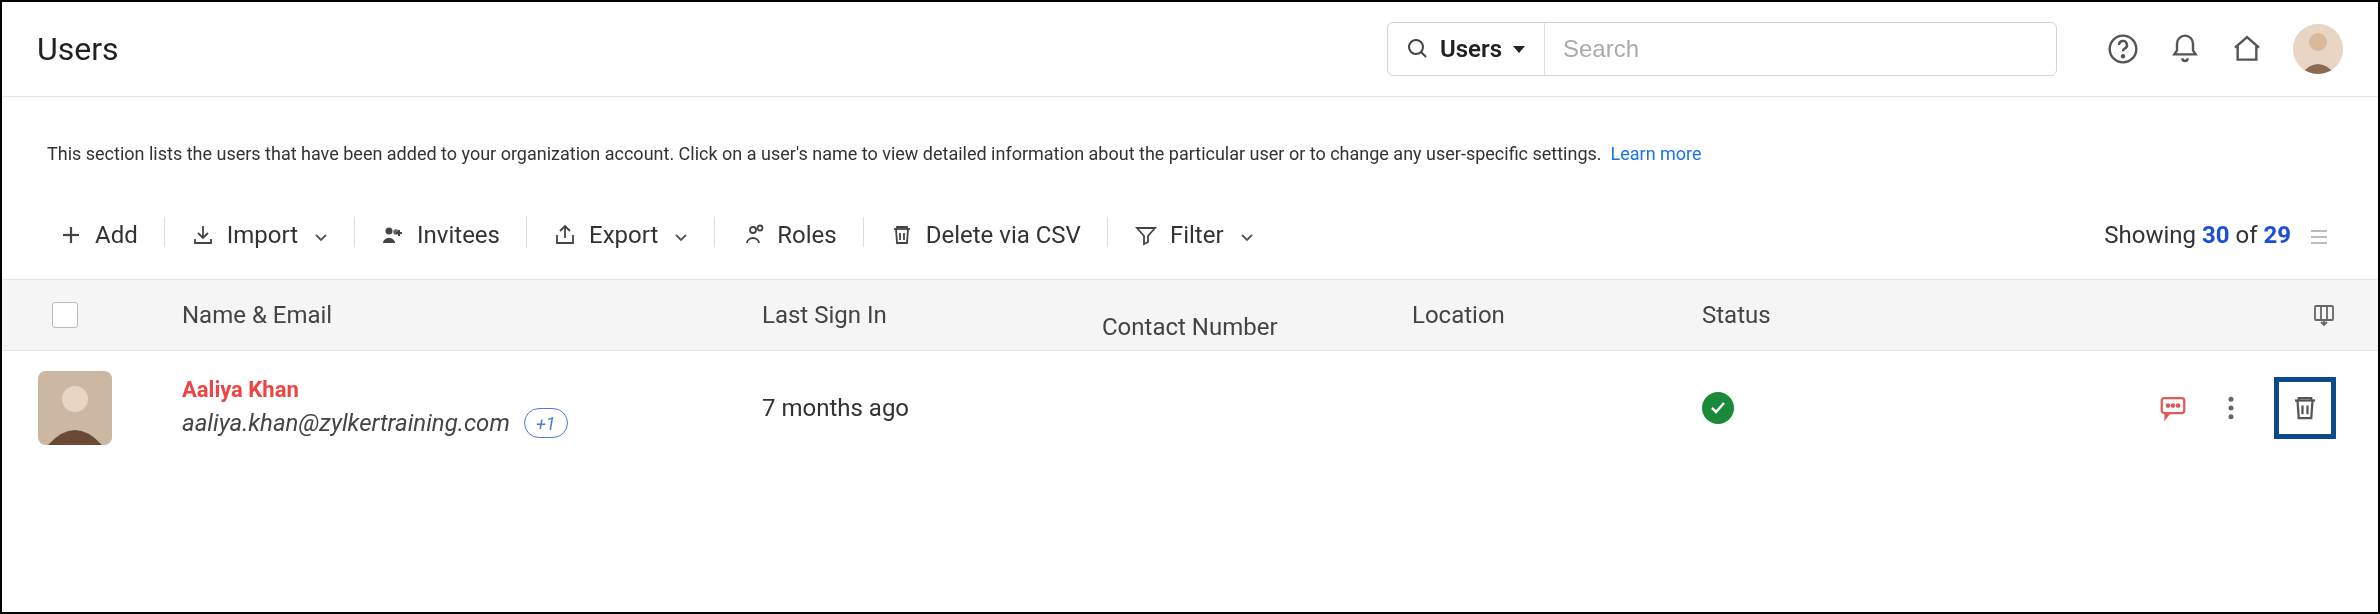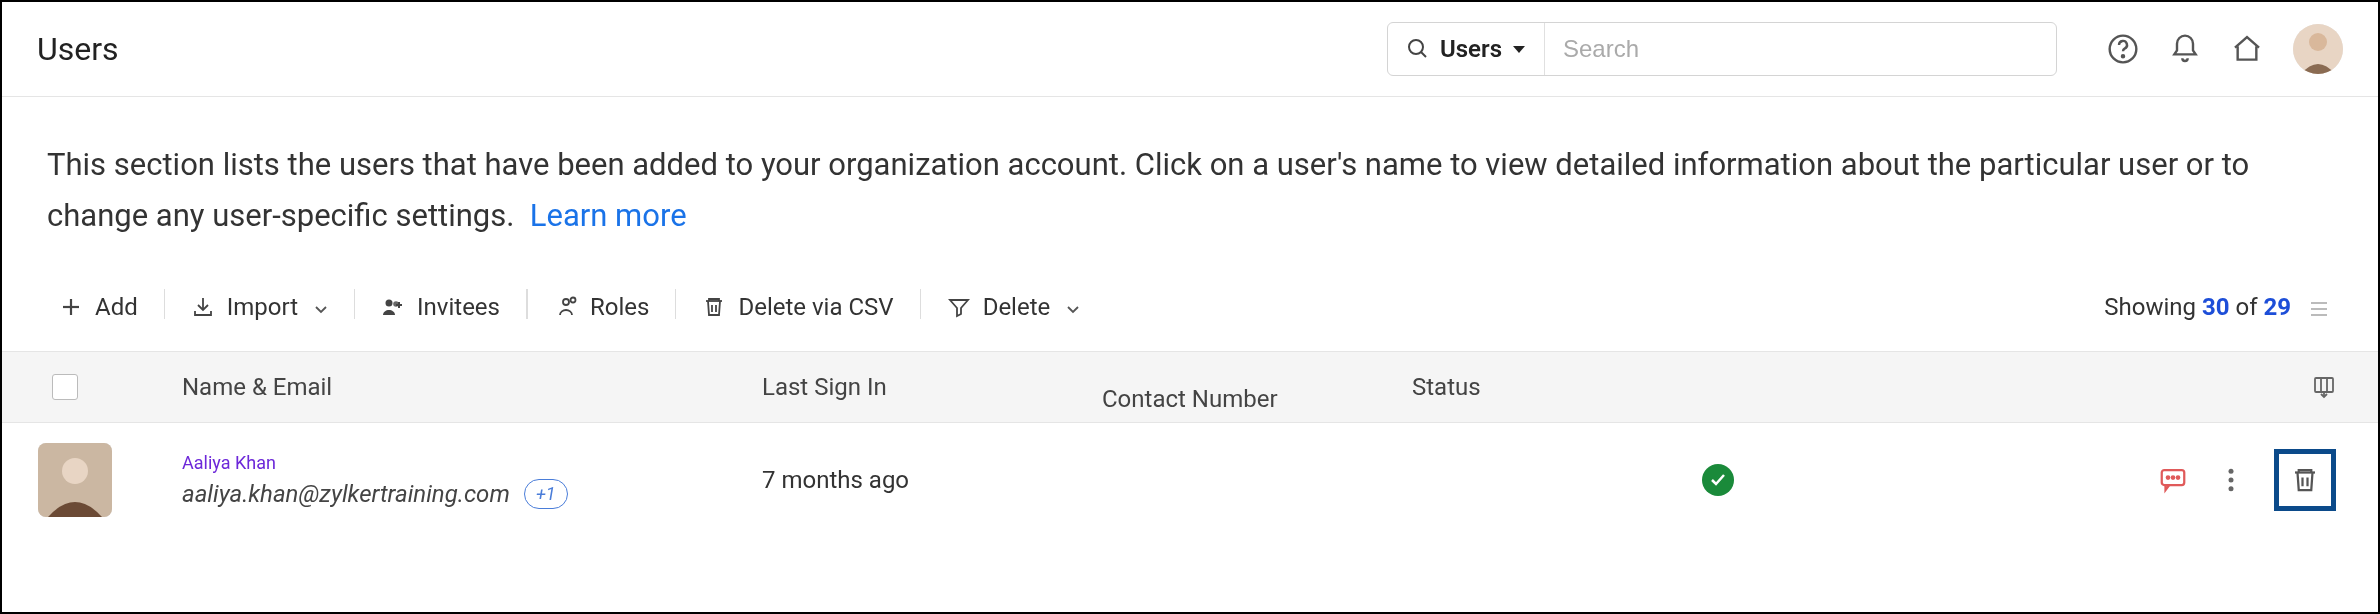--- a/index.html
+++ b/index.html
@@ -67,21 +67,21 @@
     border-radius: 50%;
     background: #e8e8e8;
     overflow: hidden;
     display: flex; align-items: flex-end; justify-content: center;
   }
   .avatar svg { width: 50px; height: 50px; }
 
   
   .description {
     padding: 42px 45px 10px 45px;
-    font-size: 31px;
+    font-size: 18px;
     line-height: 1.65;
     color: #333;
   }
   .learn-more { color: #1a73e8; cursor: pointer; }
 
   
   .toolbar {
     display: flex;
     padding: 38px 45px 26px 45px;
     gap: 0;
@@ -157,21 +157,21 @@
   .row-avatar {
     width: 74px; height: 74px;
     border-radius: 8px;
     background: #ddd;
     overflow: hidden;
     display:flex; align-items:flex-end; justify-content:center;
     margin-left: 18px;
   }
   .row-avatar svg { width:74px; height:74px; }
   .name-block { width: 580px; }
-  .uname { font-size: 18px; font-weight: 400; color: #6d28d9; margin-bottom: 6px; }
+  .uname { font-size: 22px; font-weight: 700; color: #ef4444; margin-bottom: 6px; }
   .uemail { font-size: 24px; color: #444; display:flex; align-items:center; gap:14px;font-style:italic; }
   .badge-plus {
     display: inline-flex;
     align-items: center;
     justify-content: center;
     min-width: 44px;
     height: 30px;
     border: 1.5px solid #4a7dd9;
     color: #4a7dd9;
     border-radius: 15px;
@@ -292,20 +292,35 @@
           <circle cx="15" cy="9" r="2.8" fill-opacity="0.8"></circle>
           <path d="M2 20c0-3 3-5 6-5s6 2 6 5"></path>
           <line x1="18" y1="7" x2="18" y2="13" stroke="currentColor" stroke-width="2"></line>
           <line x1="15" y1="10" x2="21" y2="10" stroke="currentColor" stroke-width="2"></line>
         </svg>
     </span>
     <span>Invitees</span>
   </div>
   <div class="tb-sep"></div>
 
+  <div class="tb-item">
+    <span class="tb-icon">
+      <svg viewBox="0 0 24 24" fill="none" stroke="currentColor" stroke-width="1.8">
+          <path d="M4 12v8h16v-8"></path>
+          <path d="M12 3v12"></path>
+          <path d="M7 8l5-5 5 5"></path>
+        </svg>
+    </span>
+    <span>Export</span>
+    <span class="chev">
+      <svg width="14" height="10" viewBox="0 0 14 10" stroke="#555" stroke-width="1.8" fill="none">
+          <path d="M2 2 L7 7 L12 2"></path>
+        </svg>
+    </span>
+  </div>
   <div class="tb-sep"></div>
 
   <div class="tb-item">
     <span class="tb-icon">
       <svg viewBox="0 0 24 24" fill="none" stroke="currentColor" stroke-width="1.8">
           <circle cx="12" cy="7" r="3"></circle>
           <path d="M6 20c0-3 3-5 6-5s6 2 6 5"></path>
           <circle cx="19" cy="5" r="2.5"></circle>
         </svg>
     </span>
@@ -326,21 +341,21 @@
     <span>Delete via CSV</span>
   </div>
   <div class="tb-sep"></div>
 
   <div class="tb-item">
     <span class="tb-icon">
       <svg viewBox="0 0 24 24" fill="none" stroke="currentColor" stroke-width="1.8">
           <path d="M3 5h18L14 13v6l-4 2v-8L3 5z"></path>
         </svg>
     </span>
-    <span>Delete</span>
+    <span>Filter</span>
     <span class="chev">
       <svg width="14" height="10" viewBox="0 0 14 10" stroke="#555" stroke-width="1.8" fill="none">
           <path d="M2 2 L7 7 L12 2"></path>
         </svg>
     </span>
   </div>
 
   <div class="showing">
     <span>
       <span>Showing</span>
@@ -358,20 +373,21 @@
   </div>
 </div>
 
 <div class="thead">
   <div class="col-chk">
     <div class="checkbox"></div>
   </div>
   <div class="col-name">Name &amp; Email</div>
   <div class="col-signin">Last Sign In</div>
   <div class="col-contact">Contact Number</div>
+  <div class="col-location">Location</div>
   <div class="col-status">Status</div>
   <div class="col-actions">
     <span class="columns-icon">
       <svg viewBox="0 0 24 24" fill="none" stroke="currentColor" stroke-width="1.8">
           <rect x="3" y="3" width="18" height="14" rx="1"></rect>
           <line x1="9" y1="3" x2="9" y2="17"></line>
           <line x1="15" y1="3" x2="15" y2="17"></line>
           <path d="M12 17v4"></path>
           <path d="M9 19l3 3 3-3"></path>
         </svg>

